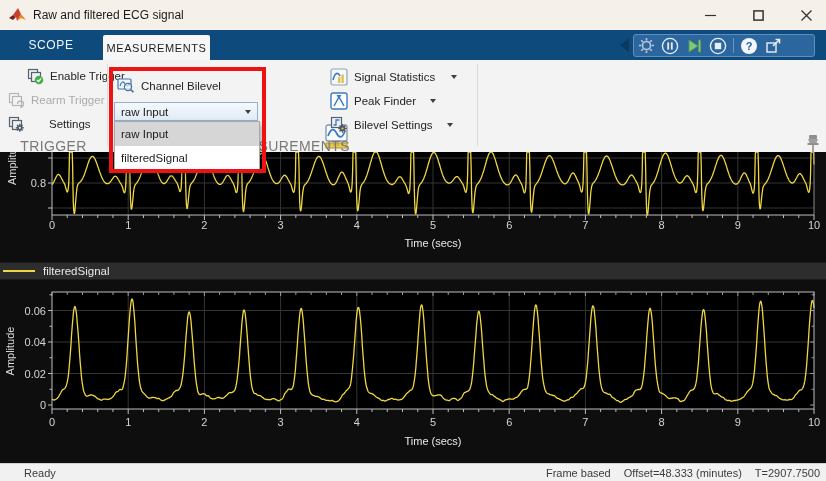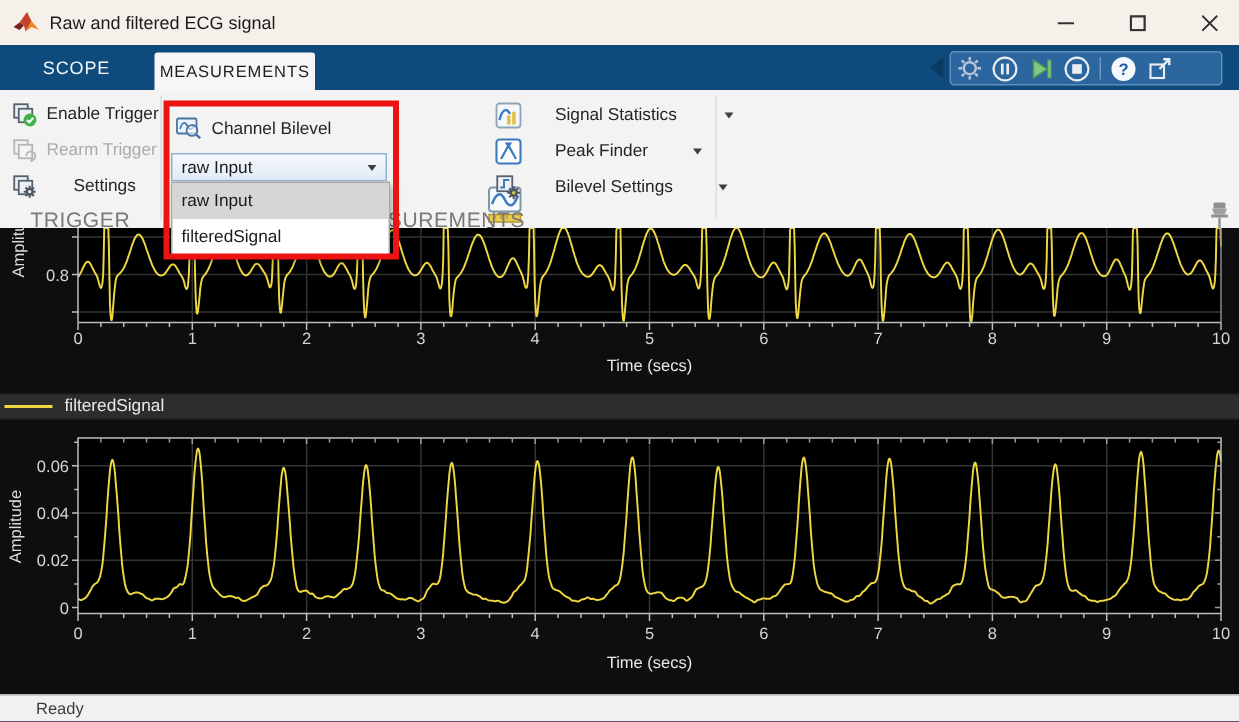--- a/index.html
+++ b/index.html
@@ -1,18 +1,18 @@
 <!DOCTYPE html>
 <html><head>
 <meta charset="utf-8">
 <style>
   html,body{margin:0;padding:0;}
   body{width:826px;height:481px;overflow:hidden;font-family:"Liberation Sans",sans-serif;
        -webkit-font-smoothing:antialiased;background:#000;}
-  #app{position:relative;width:826px;height:481px;background:#d946ef;}
+  #app{position:relative;width:826px;height:481px;background:#fde047;}
 
   
   .titlebar{position:absolute;left:0;top:0;width:826px;height:30px;background:#f5f1ea;
             display:flex;align-items:center;}
   .app-icon{margin-left:9px;width:17px;height:15px;flex:0 0 auto;}
   .title-text{margin-left:7px;font-size:12px;color:#1b1b1b;}
   .win-btn{position:absolute;top:0;width:44px;height:30px;display:flex;align-items:center;
            justify-content:center;cursor:default;}
   .win-min{left:688px;} .win-max{left:736px;} .win-close{left:784px;}
 
@@ -33,21 +33,21 @@
   .pg-sep{width:1px;height:15px;background:#6d97c2;margin:0 3px;}
 
   
   .toolbar{position:absolute;left:0;top:60px;width:826px;height:92px;background:#f3f3f3;}
   .vsep{position:absolute;top:4px;height:82px;width:1px;background:#dcdcdc;}
   .t-row{position:absolute;left:8px;height:18px;display:flex;align-items:center;gap:6px;
          font-size:11.5px;color:#242424;white-space:nowrap;}
   .t-row.disabled{color:#ababab;}
   .section-label{position:absolute;font-size:14px;color:#797979;text-align:center;
                  letter-spacing:.4px;white-space:nowrap;}
-  .m-row{position:absolute;left:330px;height:18px;display:flex;align-items:center;gap:22px;
+  .m-row{position:absolute;left:330px;height:18px;display:flex;align-items:center;gap:6px;
          font-size:11.5px;color:#242424;white-space:nowrap;}
   .bigbtn{position:absolute;left:312px;top:63px;width:48px;height:68px;display:flex;
           flex-direction:column;align-items:center;font-size:11.5px;color:#242424;}
   .bigbtn .lbl{line-height:13px;display:flex;align-items:center;gap:4px;}
   .caret{width:0;height:0;border-left:3.5px solid transparent;border-right:3.5px solid transparent;
          border-top:4.5px solid #3f3f3f;display:inline-block;}
 
   
   .chan-label-row{position:absolute;left:117px;top:78px;display:flex;align-items:center;gap:6px;
                   font-size:11.5px;color:#242424;z-index:20;white-space:nowrap;}
@@ -164,21 +164,21 @@
         <svg width="17" height="17" viewBox="0 0 17 17">
           <rect x="2" y="6" width="9" height="9" fill="none" stroke="#e9eef5" stroke-width="1.4"></rect>
           <line x1="8" y1="9" x2="14" y2="3" stroke="#e9eef5" stroke-width="1.6"></line>
           <polyline points="10.5,2.5 14.5,2.5 14.5,6.5" fill="none" stroke="#e9eef5" stroke-width="1.6"></polyline>
         </svg>
       </div>
     </div>
   </div>
 
   <div class="toolbar">
-    <div class="t-row" style="top:7px;">
+    <div class="t-row" style="top:7px;margin-left:19px;">
       <svg width="17" height="17" viewBox="0 0 17 17">
         <rect x="1.5" y="1.5" width="9" height="9" fill="#eef1f4" stroke="#55616e" stroke-width="1.2"></rect>
         <rect x="4.5" y="4.5" width="9" height="9" fill="#eef1f4" stroke="#55616e" stroke-width="1.2"></rect>
         <circle cx="12" cy="12" r="4.3" fill="#44b04a"></circle>
         <polyline points="10,12 11.5,13.5 14.2,10.5" fill="none" stroke="#fff" stroke-width="1.4"></polyline>
       </svg>
       <span>Enable Trigger</span>
     </div>
     <div class="t-row disabled" style="top:31px;">
       <svg width="17" height="17" viewBox="0 0 17 17">
@@ -534,14 +534,19 @@
   </div>
   <div class="dropdown">
     <div class="dd-item selected">raw Input</div>
     <div class="dd-item">filteredSignal</div>
   </div>
 
   <div class="highlight-box" style="border-color: rgb(238, 19, 19);"></div>
 
   <div class="statusbar">
     <span class="status-left">Ready</span>
+    <span class="status-right">
+      <span>Frame based</span>
+      <span>Offset=48.333 (minutes)</span>
+      <span>T=2907.7500</span>
+    </span>
   </div>
 </div>
 
 </body></html>

